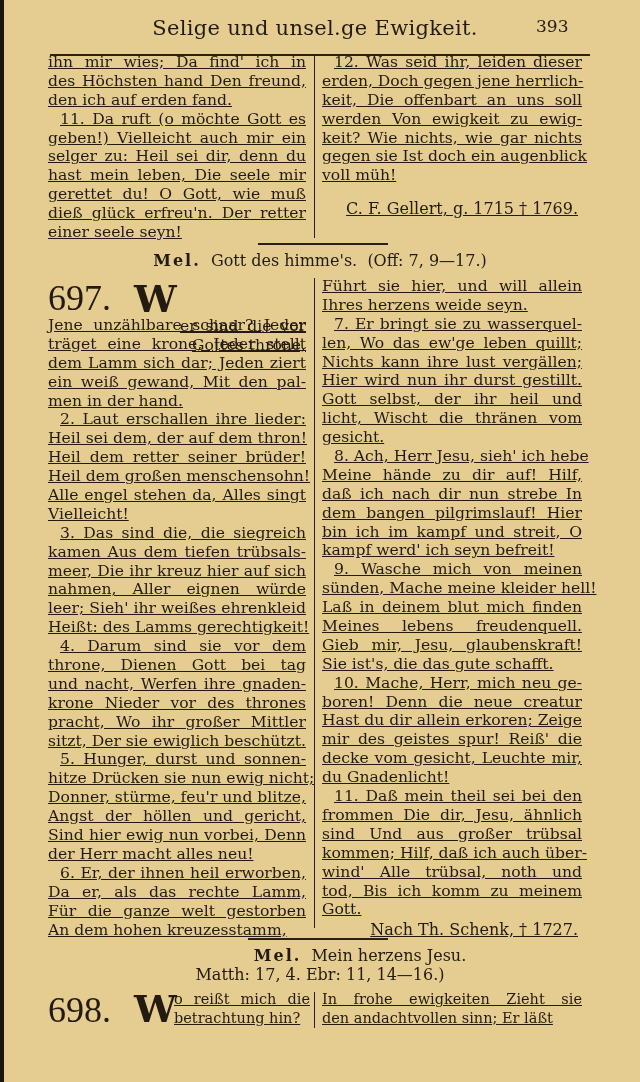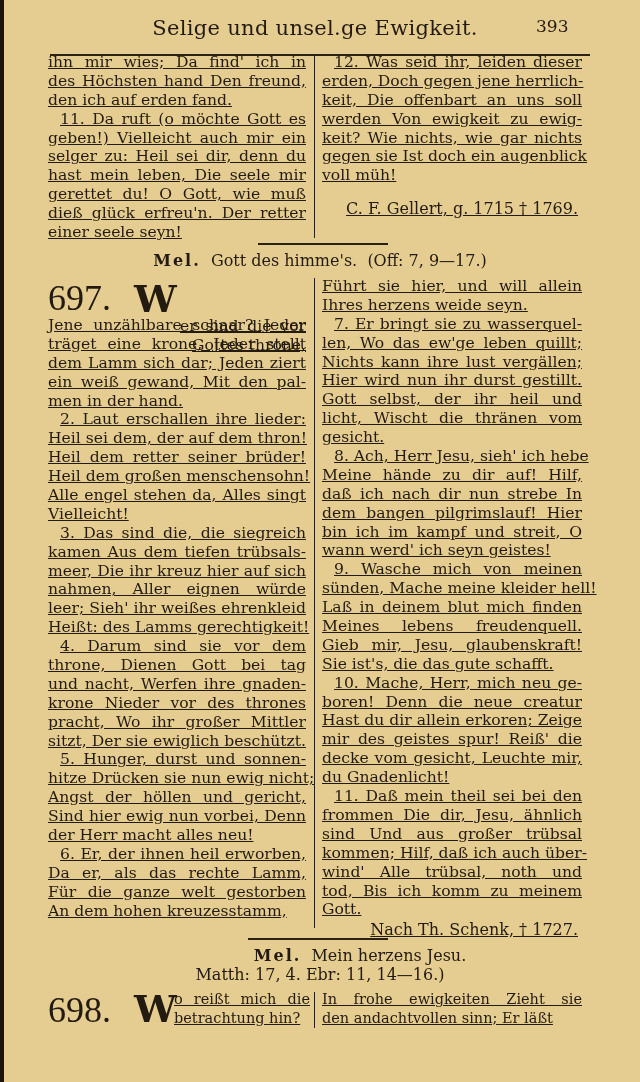--- a/index.html
+++ b/index.html
@@ -109,20 +109,21 @@
     <span class="line">leer; Sieh' ihr weißes ehrenkleid</span>
     <span class="line last">Heißt: des Lamms gerechtigkeit!</span>
     <span class="line indent">4. Darum sind sie vor dem</span>
     <span class="line">throne, Dienen Gott bei tag</span>
     <span class="line">und nacht, Werfen ihre gnaden-</span>
     <span class="line">krone Nieder vor des thrones</span>
     <span class="line">pracht, Wo ihr großer Mittler</span>
     <span class="line last">sitzt, Der sie ewiglich beschützt.</span>
     <span class="line indent">5. Hunger, durst und sonnen-</span>
     <span class="line">hitze Drücken sie nun ewig nicht;</span>
+    <span class="line">Donner, stürme, feu'r und blitze,</span>
     <span class="line">Angst der höllen und gericht,</span>
     <span class="line">Sind hier ewig nun vorbei, Denn</span>
     <span class="line last">der Herr macht alles neu!</span>
     <span class="line indent">6. Er, der ihnen heil erworben,</span>
     <span class="line">Da er, als das rechte Lamm,</span>
     <span class="line">Für die ganze welt gestorben</span>
     <span class="line last">An dem hohen kreuzesstamm,</span>
   </div>
 <div class="vrule" style="left:314px; top:278px; height:650px;"></div>
 <div class="col" style="left:322px; top:277px; width:260px;" id="c4">
@@ -133,21 +134,21 @@
     <span class="line">Nichts kann ihre lust vergällen;</span>
     <span class="line">Hier wird nun ihr durst gestillt.</span>
     <span class="line">Gott selbst, der ihr heil und</span>
     <span class="line">licht, Wischt die thränen vom</span>
     <span class="line last">gesicht.</span>
     <span class="line indent">8. Ach, Herr Jesu, sieh' ich hebe</span>
     <span class="line">Meine hände zu dir auf! Hilf,</span>
     <span class="line">daß ich nach dir nun strebe In</span>
     <span class="line">dem bangen pilgrimslauf! Hier</span>
     <span class="line">bin ich im kampf und streit, O</span>
-    <span class="line last">wann werd' ich seyn geistes!</span>
+    <span class="line last">kampf werd' ich seyn befreit!</span>
     <span class="line indent">9. Wasche mich von meinen</span>
     <span class="line">sünden, Mache meine kleider hell!</span>
     <span class="line">Laß in deinem blut mich finden</span>
     <span class="line">Meines lebens freudenquell.</span>
     <span class="line">Gieb mir, Jesu, glaubenskraft!</span>
     <span class="line last">Sie ist's, die das gute schafft.</span>
     <span class="line indent">10. Mache, Herr, mich neu ge-</span>
     <span class="line">boren! Denn die neue creatur</span>
     <span class="line">Hast du dir allein erkoren; Zeige</span>
     <span class="line">mir des geistes spur! Reiß' die</span>

